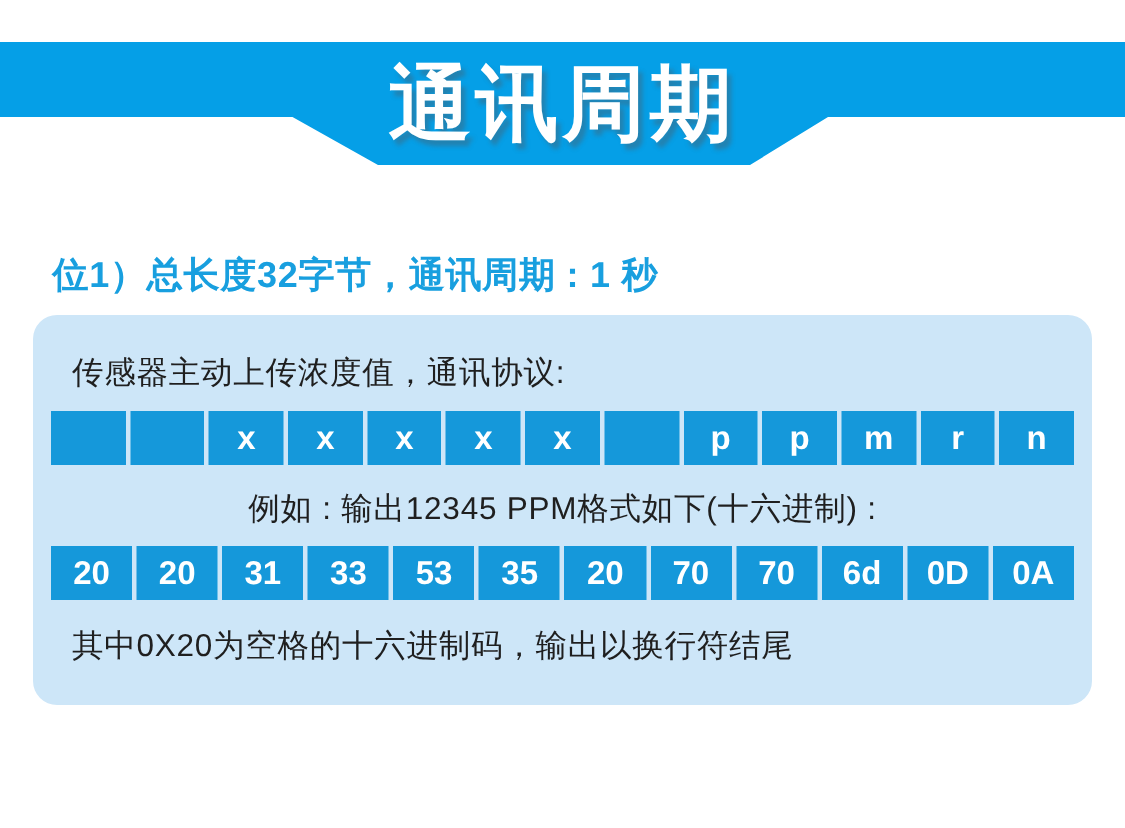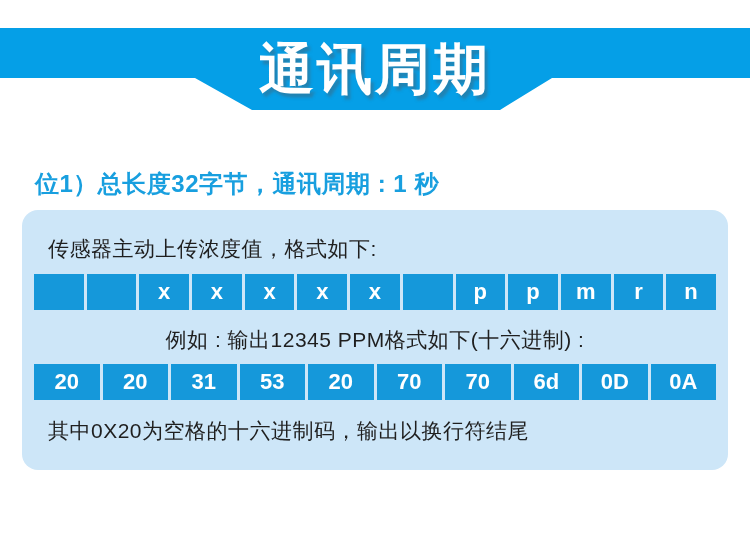--- a/index.html
+++ b/index.html
@@ -92,42 +92,44 @@
 <div class="banner">
   <div class="banner-shape"></div>
   <h1 class="banner-title">通讯周期</h1>
 </div>
 
 <div class="intro">
   <div class="line">位1）总长度32字节，通讯周期 : 1 秒</div>
 </div>
 
 <div class="protocol-box">
-  <div class="caption first">传感器主动上传浓度值，格式如下:</div>
+  <div class="caption first">传感器主动上传浓度值，通讯协议:</div>
   <div class="cellrow">
       <div class="cell"></div>
       <div class="cell"></div>
       <div class="cell">x</div>
       <div class="cell">x</div>
       <div class="cell">x</div>
       <div class="cell">x</div>
       <div class="cell">x</div>
       <div class="cell"></div>
       <div class="cell">p</div>
       <div class="cell">p</div>
       <div class="cell">m</div>
       <div class="cell">r</div>
       <div class="cell">n</div>
     </div>
   <div class="caption mid">例如 : 输出12345 PPM格式如下(十六进制) :</div>
   <div class="cellrow">
       <div class="cell">20</div>
       <div class="cell">20</div>
       <div class="cell">31</div>
+      <div class="cell">33</div>
       <div class="cell">53</div>
+      <div class="cell">35</div>
       <div class="cell">20</div>
       <div class="cell">70</div>
       <div class="cell">70</div>
       <div class="cell">6d</div>
       <div class="cell">0D</div>
       <div class="cell">0A</div>
     </div>
   <div class="caption note">其中0X20为空格的十六进制码，输出以换行符结尾</div>
 </div>
 

